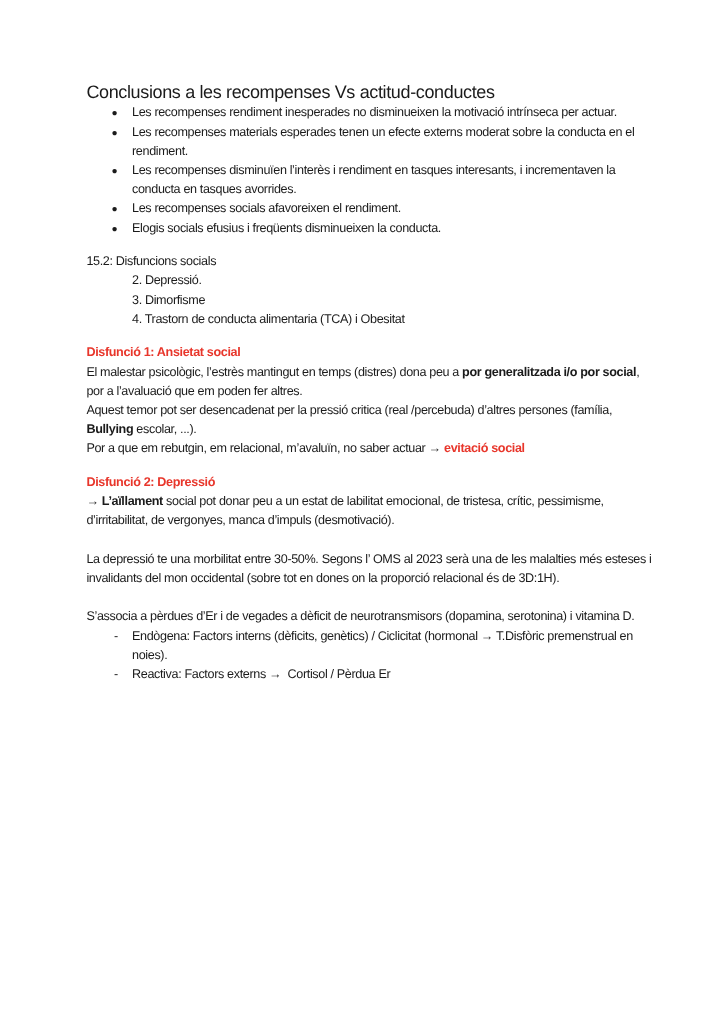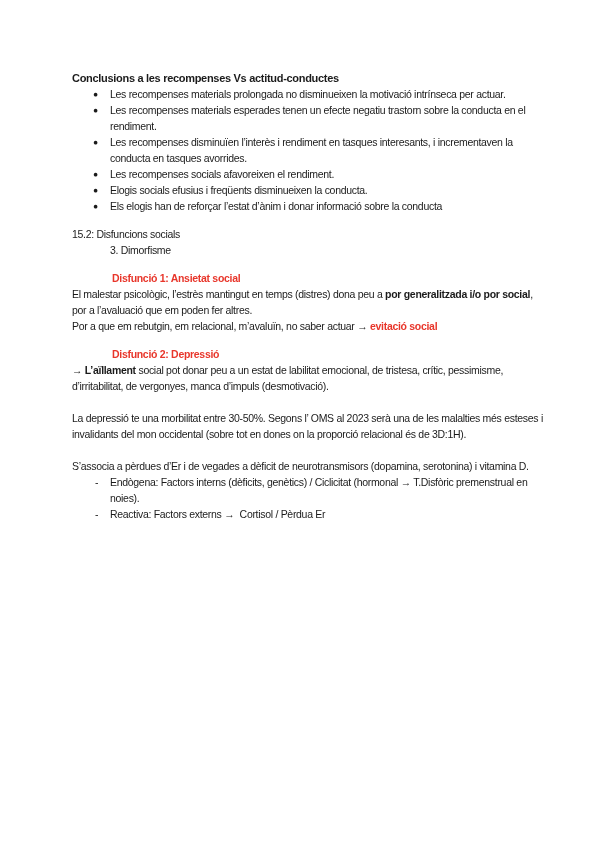--- a/index.html
+++ b/index.html
@@ -23,30 +23,29 @@
     padding: 70px 56px 0 72px;
   }
   p, h1, h2, ul {
     margin: 0;
     padding: 0;
   }
   .para {
     white-space: pre-wrap;
   }
   .doc-title {
-    font-size: 11px;
-    font-weight: bold;
+    font-size: 15px;
+    font-weight: normal;
     line-height: 16px;
   }
   .red-heading {
     font-size: 10.5px;
     font-weight: bold;
     line-height: 16px;
     color: #e8362b;
-    margin-left: 40px;
   }
   .bold { font-weight: bold; }
   .red  { color: #e8362b; }
   ul { list-style: none; }
   .bullet-list li {
     position: relative;
     padding-left: 38px;
     white-space: pre-wrap;
   }
   .bullet-list li::before {
@@ -80,43 +79,45 @@
 </style>
 </head>
 <body>
 
 <div class="page">
   <div class="content">
 
     <h1 class="doc-title">Conclusions a les recompenses Vs actitud-conductes</h1>
 
     <ul class="bullet-list">
-      <li>Les recompenses materials prolongada no disminueixen la motivació intrínseca per actuar.</li>
-      <li>Les recompenses materials esperades tenen un efecte negatiu trastorn sobre la conducta en el rendiment.</li>
+      <li>Les recompenses rendiment inesperades no disminueixen la motivació intrínseca per actuar.</li>
+      <li>Les recompenses materials esperades tenen un efecte externs moderat sobre la conducta en el rendiment.</li>
       <li>Les recompenses disminuïen l’interès i rendiment en tasques interesants, i incrementaven la conducta en tasques avorrides.</li>
       <li>Les recompenses socials afavoreixen el rendiment.</li>
       <li>Elogis socials efusius i freqüents disminueixen la conducta.</li>
-      <li>Els elogis han de reforçar l’estat d’ànim i donar informació sobre la conducta</li>
     </ul>
 
     <div class="gap-sm"></div>
 
     <p class="para">15.2: Disfuncions socials</p>
 
     <div class="numbered-list">
+      <div class="num-item">2. Depressió.</div>
       <div class="num-item">3. Dimorfisme</div>
+      <div class="num-item">4. Trastorn de conducta alimentaria (TCA) i Obesitat</div>
     </div>
 
     <div class="gap-sm"></div>
 
     <h2 class="red-heading">Disfunció 1: Ansietat social</h2>
 
     <p class="para"><span>El malestar psicològic, l’estrès mantingut en temps (distres) dona peu a </span><span class="bold">por generalitzada i/o por social</span><span>, por a l’avaluació que em poden fer altres.</span></p>
 
 
+    <p class="para"><span>Aquest temor pot ser desencadenat per la pressió critica (real /percebuda) d’altres persones (família, </span><span class="bold">Bullying</span><span> escolar, ...).</span></p>
 
     <p class="para"><span>Por a que em rebutgin, em relacional, m’avaluïn, no saber actuar → </span><span class="bold red">evitació social</span></p>
 
     <div class="gap-sm"></div>
 
     <h2 class="red-heading">Disfunció 2: Depressió</h2>
 
     <p class="para"><span>→ </span><span class="bold">L’aïllament</span><span> social pot donar peu a un estat de labilitat emocional, de tristesa, crític, pessimisme, d’irritabilitat, de vergonyes, manca d’impuls (desmotivació).</span></p>
 
     <div class="gap"></div>

